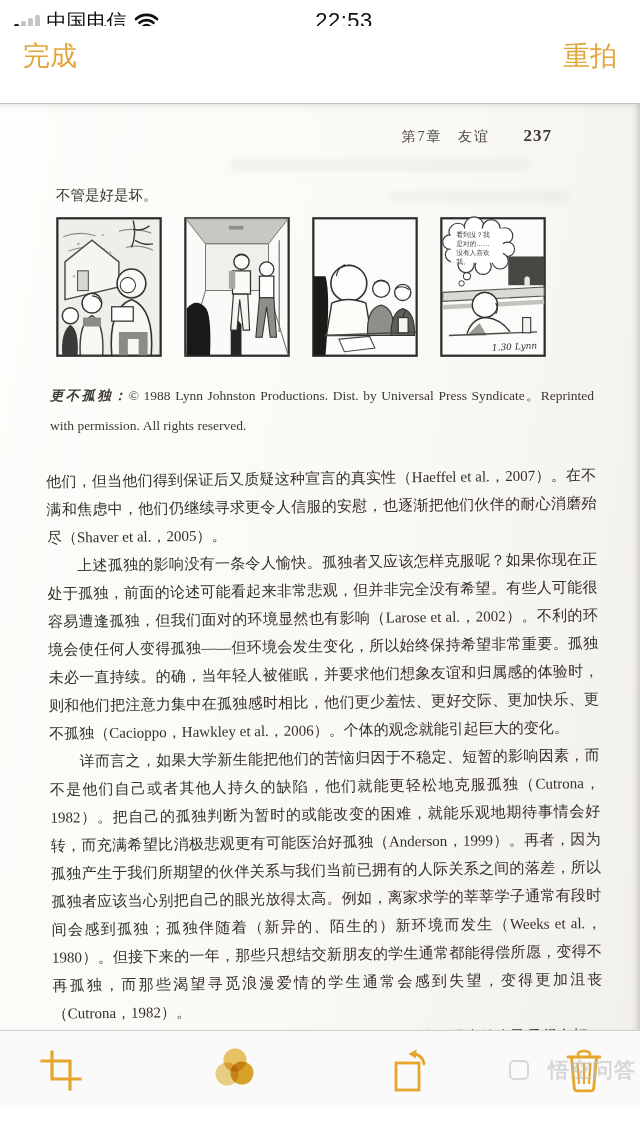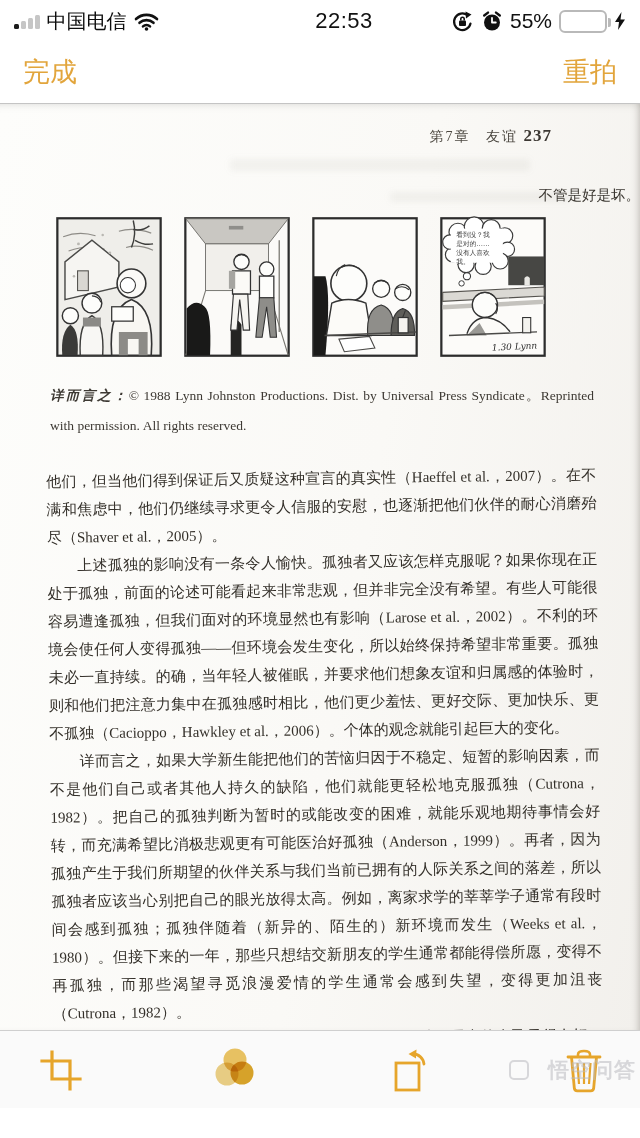--- a/index.html
+++ b/index.html
@@ -29,46 +29,46 @@
   .signal i:nth-child(3){ height:11px; }
   .signal i:nth-child(4){ height:14px; }
   .carrier { font-size:20px; color:#0d0d0d; }
   .pct { font-size:21px; }
   .battery { position:relative; width:48px; height:23px; border:2px solid #b9b9b9; border-radius:6px; background:#fff; padding:2px; }
   .battery .level { height:100%; width:55%; background:#5bd65b; border-radius:2.5px; }
   .battery .nub { position:absolute; right:-6px; top:6px; width:3.5px; height:9px; background:#b9b9b9; border-radius:0 2px 2px 0; }
 
   
   .nav-bar {
-    position:absolute; top:42px; left:0; right:0; height:61px;
+    position:absolute; top:26px; left:0; right:0; height:61px;
     display:flex; align-items:center; justify-content:space-between;
     padding:0 21px; background:#fff;
   }
   .nav-btn { font-size:27px; color:#e2a53c; background:none; border:none; cursor:pointer;
              font-family:inherit; line-height:1; padding:4px 2px; }
 
   
   .scan-page {
     position:absolute; top:103px; left:0; right:0; bottom:78px;
     border-top:1px solid #c4c4c4;
     background:linear-gradient(100deg,#fdfdfb 0%,#faf9f6 55%,#f2f0ec 100%);
     box-shadow:inset -7px 0 9px -7px rgba(90,85,75,.45), inset 0 9px 8px -8px rgba(0,0,0,.10);
     overflow:hidden;
   }
   .page-header {
     margin:22px 88px 0 0; text-align:right;
     font-family:"Liberation Serif","DejaVu Serif",serif;
     font-size:14px; color:#4c4841; letter-spacing:2px;
   }
   .page-header .chapter { margin-right:10px; }
-  .page-header .pageno { font-size:17px; font-weight:700; letter-spacing:1px; margin-left:0; color:#3c3833; }
+  .page-header .pageno { font-size:17px; font-weight:700; letter-spacing:1px; margin-left:28px; color:#3c3833; }
   .intro-line {
     margin:40px 0 4px 56px;
     font-family:"Liberation Serif","DejaVu Serif",serif;
-    font-size:14.5px; color:#3a3630;text-align:right;
+    font-size:14.5px; color:#3a3630;
   }
   .comic-strip { display:flex; gap:22px; margin:2px 94px 16px 56px; height:156px; }
   .comic-strip svg { flex:1 1 0; height:156px; }
   .sig-text { font-family:"DejaVu Serif","Liberation Serif",serif; font-style:italic; font-size:10px; fill:#2d2d2d; }
   .bubble-text { font-family:"DejaVu Sans",sans-serif; font-size:7.5px; fill:#3a3a3a; }
 
   .caption {
     margin:15px 60px 0 56px;
     font-family:"Liberation Serif","DejaVu Serif",serif;
     font-size:14px; color:#3b3731; letter-spacing:.5px;
@@ -127,38 +127,20 @@
         </span>
       <span class="carrier">中国电信</span>
       <svg width="25" height="19" viewBox="0 0 25 19">
         <path d="M2 7 C8 1.5 17 1.5 23 7" stroke="#111" stroke-width="2.6" fill="none" stroke-linecap="round"></path>
         <path d="M5.5 10.8 C9.5 7.2 15.5 7.2 19.5 10.8" stroke="#111" stroke-width="2.6" fill="none" stroke-linecap="round"></path>
         <path d="M9 14.4 C11 12.6 14 12.6 16 14.4" stroke="#111" stroke-width="2.6" fill="none" stroke-linecap="round"></path>
         <circle cx="12.5" cy="17" r="1.8" fill="#111"></circle>
       </svg>
     </div>
     <span class="sb-time">22:53</span>
-    <div class="sb-right">
-      <svg width="23" height="23" viewBox="0 0 23 23">
-        <path d="M19.5 13.5 A8.3 8.3 0 1 1 16.5 5.2" stroke="#111" stroke-width="2.2" fill="none" stroke-linecap="round"></path>
-        <polygon points="14.5,1.5 20.5,4.5 15,8.5" fill="#111"></polygon>
-        <rect x="8" y="10.5" width="7" height="5.5" rx="1" fill="#111"></rect>
-        <path d="M9.8 10.5 v-1.6 a1.7 1.7 0 0 1 3.4 0 v1.6" stroke="#111" stroke-width="1.6" fill="none"></path>
-      </svg>
-      <svg width="22" height="22" viewBox="0 0 22 22">
-        <circle cx="11" cy="12.5" r="8" fill="#111"></circle>
-        <path d="M11 12.5 V7.8 M11 12.5 H14.8" stroke="#fff" stroke-width="1.8" stroke-linecap="round"></path>
-        <path d="M3.2 5.5 L7 2.6 M18.8 5.5 L15 2.6" stroke="#111" stroke-width="2.4" stroke-linecap="round"></path>
-      </svg>
-      <span class="pct">55%</span>
-      <span class="battery"><span class="level"></span><span class="nub"></span></span>
-      <svg width="12" height="18" viewBox="0 0 12 18">
-        <polygon points="7.5,0 1,10 5,10 4,18 11,7.5 6.5,7.5" fill="#111"></polygon>
-      </svg>
-    </div>
   </header>
 
   <nav class="nav-bar">
     <button class="nav-btn">完成</button>
     <button class="nav-btn">重拍</button>
   </nav>
 
   <main class="scan-page">
     <span class="bleed bleed-1"></span>
     <span class="bleed bleed-2"></span>
@@ -277,21 +259,21 @@
         <path d="M30 130 q6 -18 22 -18 q16 2 26 16" stroke="#333" stroke-width="1.5" fill="#fcfbf8"></path>
         <polygon points="30,132 44,118 52,132" fill="#9a9995"></polygon>
         <line x1="10" y1="132" x2="108" y2="128" stroke="#4a4947" stroke-width="1.5"></line>
         <rect x="92" y="112" width="9" height="17" fill="#f4f3ef" stroke="#333" stroke-width="1.2"></rect>
         <text class="sig-text" x="58" y="149" transform="rotate(-3 58 149)">1.30 Lynn</text>
       </svg>
     </div>
 
 
     <div class="source">
-      <span class="src-label">详而言之：</span><span>© 1988 Lynn Johnston Productions. Dist. by Universal Press Syndicate。Reprinted with permission. All rights reserved.</span>
+      <span class="src-label">更不孤独：</span><span>© 1988 Lynn Johnston Productions. Dist. by Universal Press Syndicate。Reprinted with permission. All rights reserved.</span>
     </div>
 
     <div class="scan-body">
       <p class="no-indent">他们，但当他们得到保证后又质疑这种宣言的真实性（Haeffel et al.，2007）。在不满和焦虑中，他们仍继续寻求更令人信服的安慰，也逐渐把他们伙伴的耐心消磨殆尽（Shaver et al.，2005）。</p>
       <p>上述孤独的影响没有一条令人愉快。孤独者又应该怎样克服呢？如果你现在正处于孤独，前面的论述可能看起来非常悲观，但并非完全没有希望。有些人可能很容易遭逢孤独，但我们面对的环境显然也有影响（Larose et al.，2002）。不利的环境会使任何人变得孤独——但环境会发生变化，所以始终保持希望非常重要。孤独未必一直持续。的确，当年轻人被催眠，并要求他们想象友谊和归属感的体验时，则和他们把注意力集中在孤独感时相比，他们更少羞怯、更好交际、更加快乐、更不孤独（Cacioppo，Hawkley et al.，2006）。个体的观念就能引起巨大的变化。</p>
       <p>详而言之，如果大学新生能把他们的苦恼归因于不稳定、短暂的影响因素，而不是他们自己或者其他人持久的缺陷，他们就能更轻松地克服孤独（Cutrona，1982）。把自己的孤独判断为暂时的或能改变的困难，就能乐观地期待事情会好转，而充满希望比消极悲观更有可能医治好孤独（Anderson，1999）。再者，因为孤独产生于我们所期望的伙伴关系与我们当前已拥有的人际关系之间的落差，所以孤独者应该当心别把自己的眼光放得太高。例如，离家求学的莘莘学子通常有段时间会感到孤独；孤独伴随着（新异的、陌生的）新环境而发生（Weeks et al.，1980）。但接下来的一年，那些只想结交新朋友的学生通常都能得偿所愿，变得不再孤独，而那些渴望寻觅浪漫爱情的学生通常会感到失望，变得更加沮丧（Cutrona，1982）。</p>
       <p>要克服孤独，我们就应该寻求新的友谊，而不是爱情，尽力使自己显得友好。如果你现在正处于孤独，小心你自己的任何乖戾、自我挫败态度。你是否开始认为</p>
     </div>
   </main>
 

